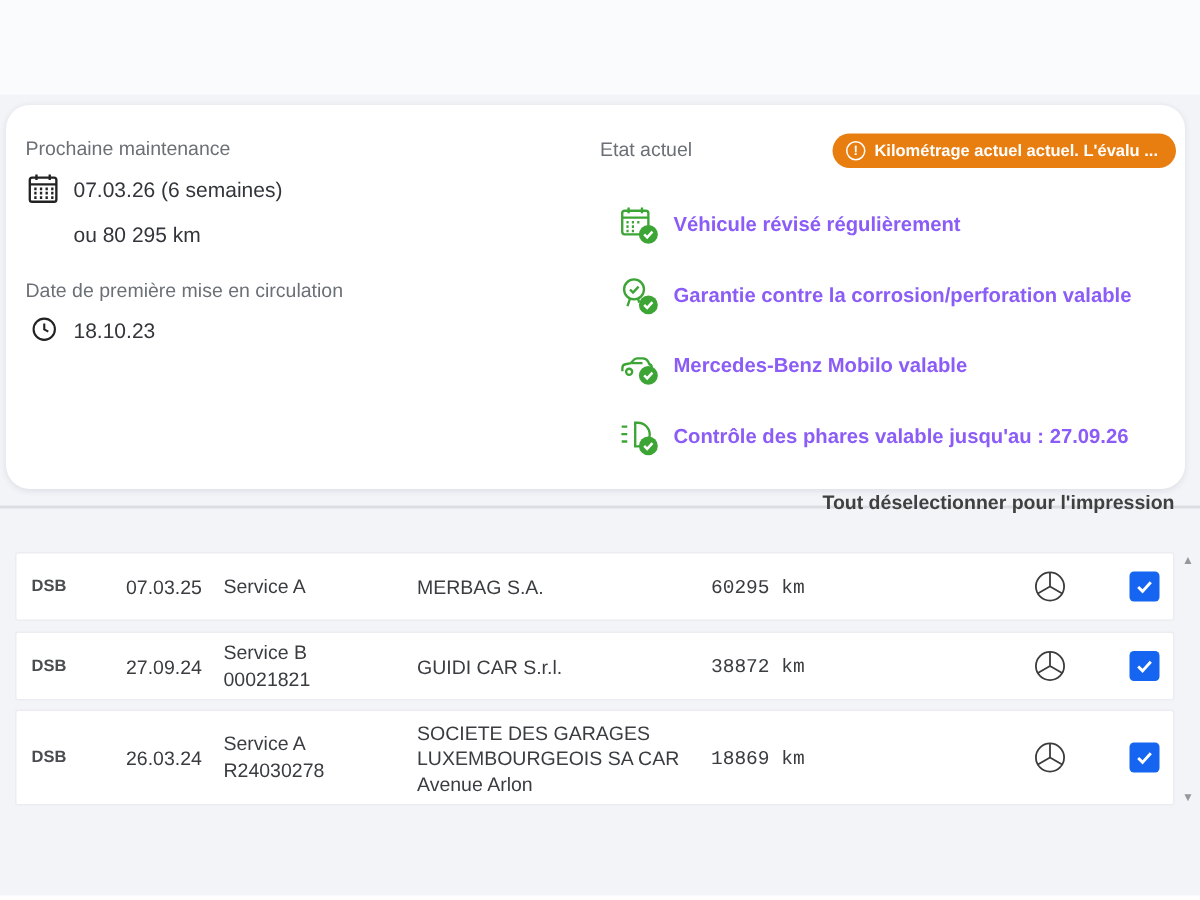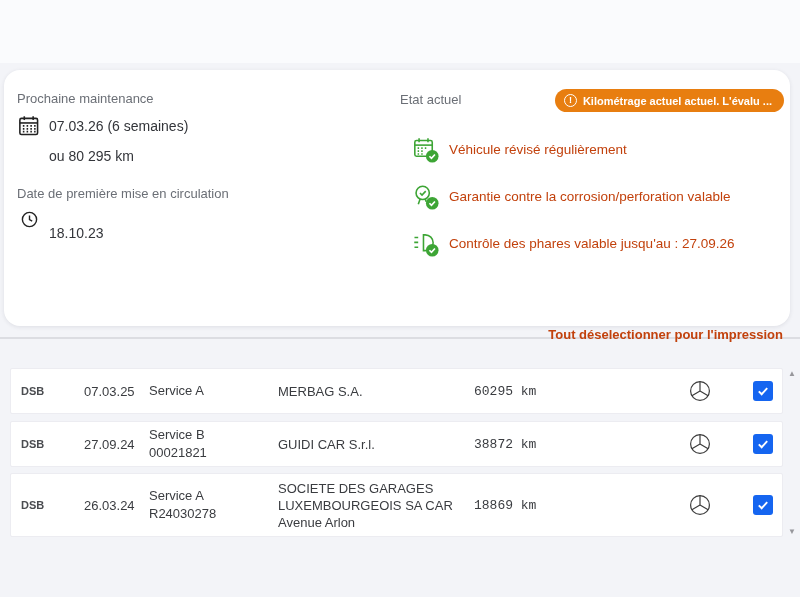--- a/index.html
+++ b/index.html
@@ -15,41 +15,41 @@
           border-radius:16px; box-shadow:0 1px 4px rgba(40,40,60,.10); }
 
   .muted-label { position:absolute; font-size:13px; color:#6b6f76; }
   .lbl-next { left:13px; top:21px; }
   .lbl-reg  { left:13px; top:116px; }
   .lbl-state{ left:396px; top:22px; }
 
   .value-text { position:absolute; font-size:14px; color:#33353a; }
   .val-next-date { left:45px; top:48px; }
   .val-next-km   { left:45px; top:78px; }
-  .val-reg-date  { left:45px; top:142px;margin-top:13px; }
+  .val-reg-date  { left:45px; top:142px; }
 
   .icon-cal  { position:absolute; left:13px; top:44px; }
   .icon-clk  { position:absolute; left:17px; top:141px; }
 
   .warn-badge { position:absolute; right:6px; top:19px; height:23px; padding:0 12px 0 9px;
                 background:#e87e10; border-radius:12px; display:flex; align-items:center; gap:6px;
                 color:#fff; font-size:11px; font-weight:bold; white-space:nowrap; cursor:pointer; }
   .warn-circle { width:13px; height:13px; border:1.4px solid #fff; border-radius:50%;
                  display:flex; align-items:center; justify-content:center;
                  font-size:9px; font-weight:bold; line-height:1; flex:0 0 auto; }
 
   .status-list { position:absolute; left:396px; top:56px; width:384px; }
   .status-item { height:47px; display:flex; align-items:center; gap:10px; }
   .status-item .s-icon { margin-left:12px; width:27px; height:27px; flex:0 0 auto; }
-  .status-item .s-label { font-size:13.5px; font-weight:normal; color:#c2410c; }
+  .status-item .s-label { font-size:13.5px; font-weight:bold; color:#8b5cf6; }
 
   
   .divider { position:absolute; left:0; top:337px; width:800px; height:2px; background:#dcdde2; }
   .deselect-link { position:absolute; right:17px; top:327px; font-size:13px; font-weight:bold;
-                   color:#c2410c; cursor:pointer; }
+                   color:#404040; cursor:pointer; }
 
   
   .history-row { position:absolute; left:10px; width:773px; background:#fff;
                  border:1px solid #ececf1; border-radius:2px;
                  display:flex; align-items:center; padding-left:10px;
                  font-size:13px; color:#3a3c40; }
   .row-1 { top:368px; height:46px; }
   .row-2 { top:421px; height:46px; }
   .row-3 { top:473px; height:64px; }
 
@@ -136,20 +136,32 @@
             <circle cx="9.5" cy="8.8" r="5.9"></circle>
             <path d="M7.1 8.9l1.8 1.8 3.3-3.5"></path>
             <path d="M7.2 14.2l-1.6 4.6M11.8 14.2l.8 2.4"></path>
             <circle cx="18" cy="18" r="5.6" fill="#3da535" stroke="none"></circle>
             <path d="M15.5 18l1.8 1.8 3.1-3.4" stroke="#fff" stroke-width="1.5"></path>
           </svg>
         </span>
         <span class="s-label">Garantie contre la corrosion/perforation valable</span>
       </div>
 
+      <div class="status-item">
+        <span class="s-icon">
+          <svg width="27" height="27" viewBox="0 0 24 24" fill="none" stroke="#3da535" stroke-width="1.4">
+            <path d="M2.6 15.6v-2c0-1.1.8-2 1.9-2.2l3-.6 2.1-2.2c.5-.5 1.1-.7 1.8-.7h3.2c1.4 0 2.7.8 3.3 2l.7 1.5c.8.2 1.4.9 1.4 1.8v1.3"></path>
+            <path d="M8 10.7h6.5"></path>
+            <circle cx="6.6" cy="15.9" r="1.8"></circle>
+            <circle cx="18" cy="18" r="5.6" fill="#3da535" stroke="none"></circle>
+            <path d="M15.5 18l1.8 1.8 3.1-3.4" stroke="#fff" stroke-width="1.5"></path>
+          </svg>
+        </span>
+        <span class="s-label">Mercedes-Benz Mobilo valable</span>
+      </div>
 
       <div class="status-item">
         <span class="s-icon">
           <svg width="27" height="27" viewBox="0 0 24 24" fill="none" stroke="#3da535" stroke-width="1.4">
             <path d="M2.2 6.6h3.3M2 11h3.5M2.2 15.4h3.3"></path>
             <path d="M10.2 4.3h1.6a7 7 0 0 1 0 14h-1.6z"></path>
             <circle cx="18" cy="18" r="5.6" fill="#3da535" stroke="none"></circle>
             <path d="M15.5 18l1.8 1.8 3.1-3.4" stroke="#fff" stroke-width="1.5"></path>
           </svg>
         </span>

